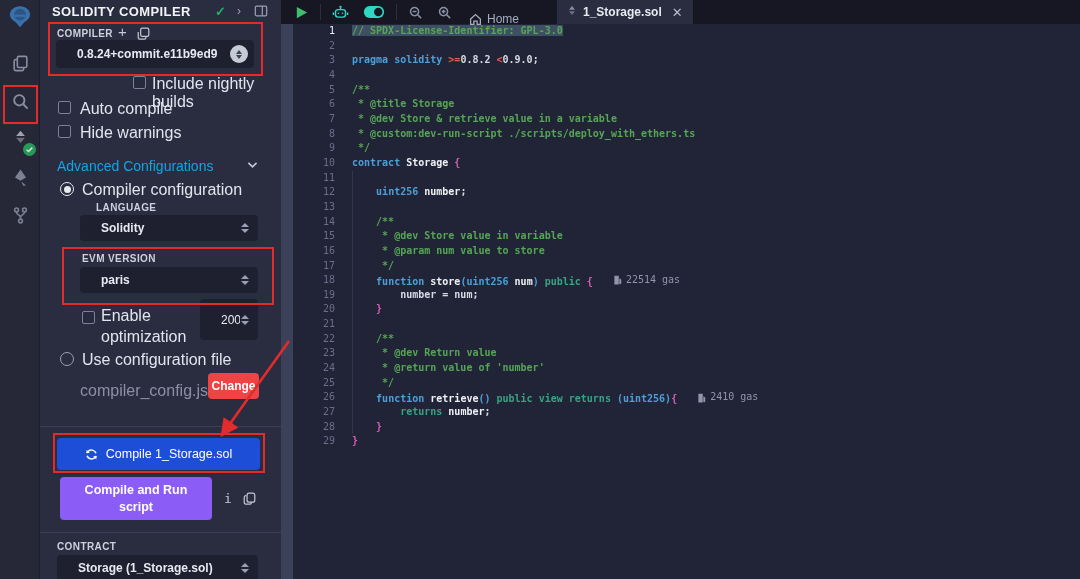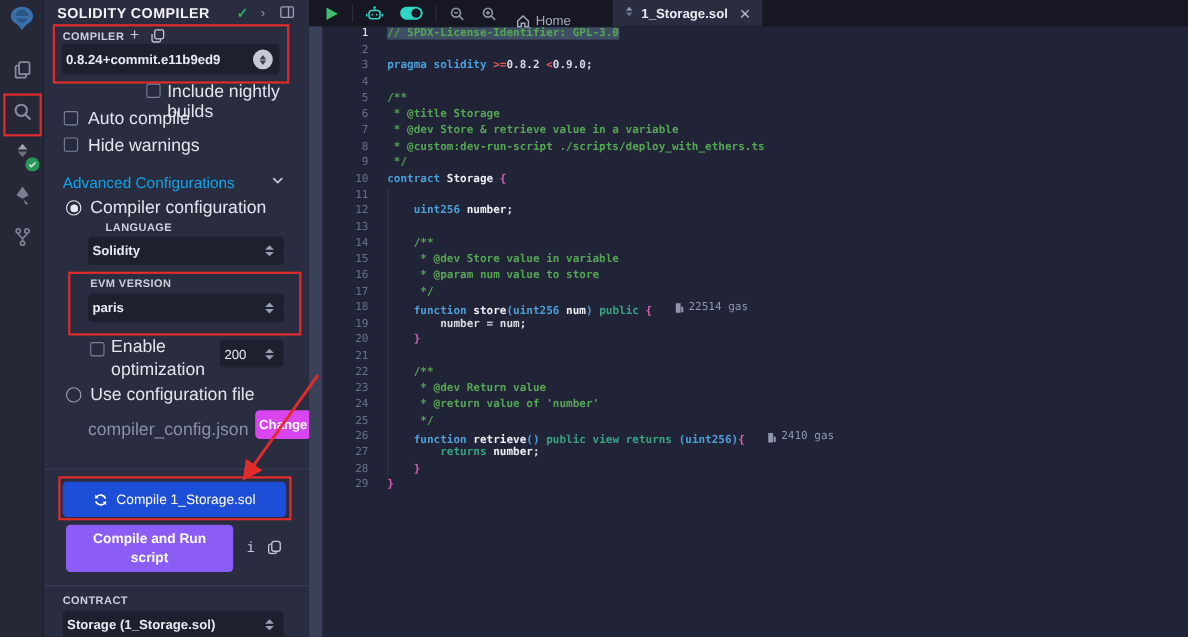--- a/index.html
+++ b/index.html
@@ -10,39 +10,39 @@
   .iconbar { position:absolute; left:0; top:0; width:40px; height:579px; background:#262737; border-right:1px solid #1d1e2b; z-index:3; }
   .act { width:40px; height:38px; display:flex; align-items:center; justify-content:center; position:relative; }
   .act svg { opacity:.85; }
 
   
   .panel { position:absolute; left:40px; top:0; width:241px; height:579px; background:#2a2c3f; z-index:2; }
   .panel-title { position:absolute; left:12px; top:4px; font-size:13px; font-weight:bold; letter-spacing:.4px; color:#f2f3f7; }
   .panel-hd-ic { position:absolute; top:4px; }
   .lbl { font-size:10px; font-weight:bold; letter-spacing:.4px; color:#ccd1dd; }
   .ddl { position:absolute; background:#1e2030; border-radius:4px; display:flex; align-items:center; color:#e8eaf1; font-size:12px; font-weight:bold; }
-  .ddl .tx { padding-left:4px; flex:1; white-space:nowrap; overflow:hidden; }
+  .ddl .tx { padding-left:21px; flex:1; white-space:nowrap; overflow:hidden; }
   .stepper { width:9px; height:14px; margin-right:9px; display:flex; flex-direction:column; justify-content:center; gap:2px; align-items:center; }
   .stepper i { display:block; width:0; height:0; border-left:4px solid transparent; border-right:4px solid transparent; }
   .stepper .up { border-bottom:4px solid #9aa0b3; }
   .stepper .dn { border-top:4px solid #9aa0b3; }
   .circ-stepper { width:18px; height:18px; background:#c6cad5; border-radius:50%; margin-right:6px; display:flex; flex-direction:column; align-items:center; justify-content:center; gap:1px; }
   .circ-stepper i { display:block; width:0; height:0; border-left:3px solid transparent; border-right:3px solid transparent; }
   .circ-stepper .up { border-bottom:4px solid #3c4254; }
   .circ-stepper .dn { border-top:4px solid #3c4254; }
   .chk { position:absolute; width:13px; height:13px; border:1px solid #7c8296; border-radius:2px; background:#23253645; }
   .cklabel { position:absolute; font-size:16px; color:#e2e5ee; }
   .radio { position:absolute; width:14px; height:14px; border-radius:50%; border:1px solid #9aa0b3; }
   .radio.sel { border:1px solid #e8eaf1; }
   .radio.sel::after { content:""; position:absolute; left:2.5px; top:2.5px; width:7px; height:7px; border-radius:50%; background:#e8eaf1; }
   .divider { position:absolute; left:0; width:241px; height:1px; background:#3b3e55; }
   .btn { position:absolute; border:none; border-radius:4px; color:#fff; font-family:"Liberation Sans",sans-serif; cursor:pointer; }
   .btn-primary { background:#1d4ed8; font-size:12.5px; font-weight:normal; display:flex; align-items:center; justify-content:center; gap:8px; }
   .btn-secondary { background:#8b5cf6; font-size:12.5px; font-weight:bold; line-height:1.35; padding:4px 14px; }
-  .btn-change { background:#d946ef; font-size:12px; font-weight:bold;margin-left:24px; }
+  .btn-change { background:#ef4444; font-size:12px; font-weight:bold; }
   .muted { color:#8b91a5; }
 
   
   .redbox { position:absolute; border:2px solid #e22c2c; z-index:6; pointer-events:none; }
   .arrow-svg { position:absolute; z-index:6; pointer-events:none; }
 
   
   .topbar { position:absolute; left:281px; top:0; width:799px; height:24px; background:#161723; z-index:2; display:flex; align-items:center; }
   .tb-ic { display:flex; align-items:center; justify-content:center; height:24px; padding:0 7px; }
   .tb-sep { width:1px; height:16px; background:#2c2e40; margin:0 4px; }
@@ -178,21 +178,21 @@
   <div class="ddl" style="left:40px; top:267px; width:178px; height:26px">
     <span class="tx">paris</span>
     <span class="stepper">
         <i class="up"></i>
         <i class="dn"></i>
       </span>
   </div>
 
   <span class="chk" style="left:42px; top:311px"></span>
   <span class="cklabel" style="left:61px; top:306px; width:80px; line-height:1.3">Enable optimization</span>
-  <div class="ddl" style="left:160px; top:309px; width:58px; height:25px">
+  <div class="ddl" style="left:160px; top:299px; width:58px; height:41px">
     <span class="tx" style="font-weight:normal">200</span>
     <span class="stepper">
         <i class="up"></i>
         <i class="dn"></i>
       </span>
   </div>
 
   <span class="radio" style="left:20px; top:352px"></span>
   <span class="cklabel" style="left:42px; top:351px">Use configuration file</span>
   <span class="cklabel muted" style="left:40px; top:382px">compiler_config.json</span>

